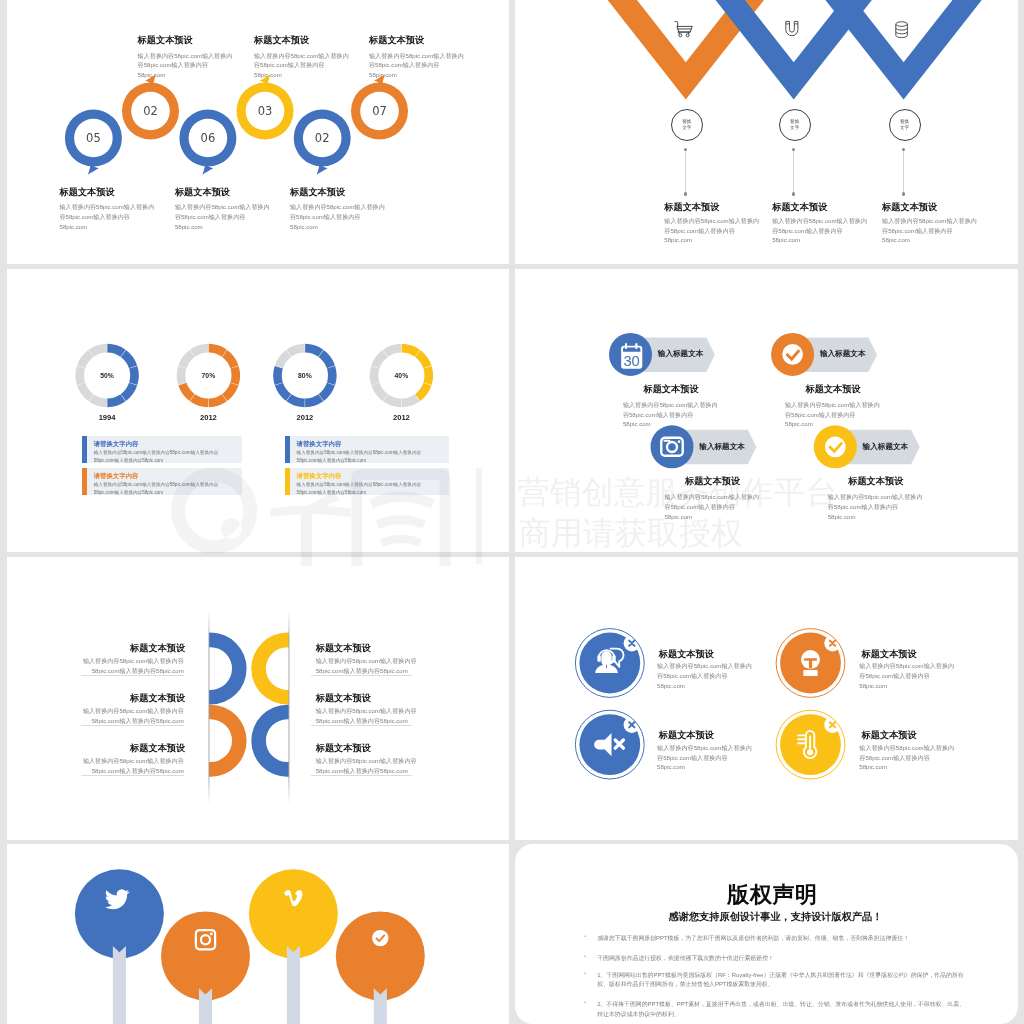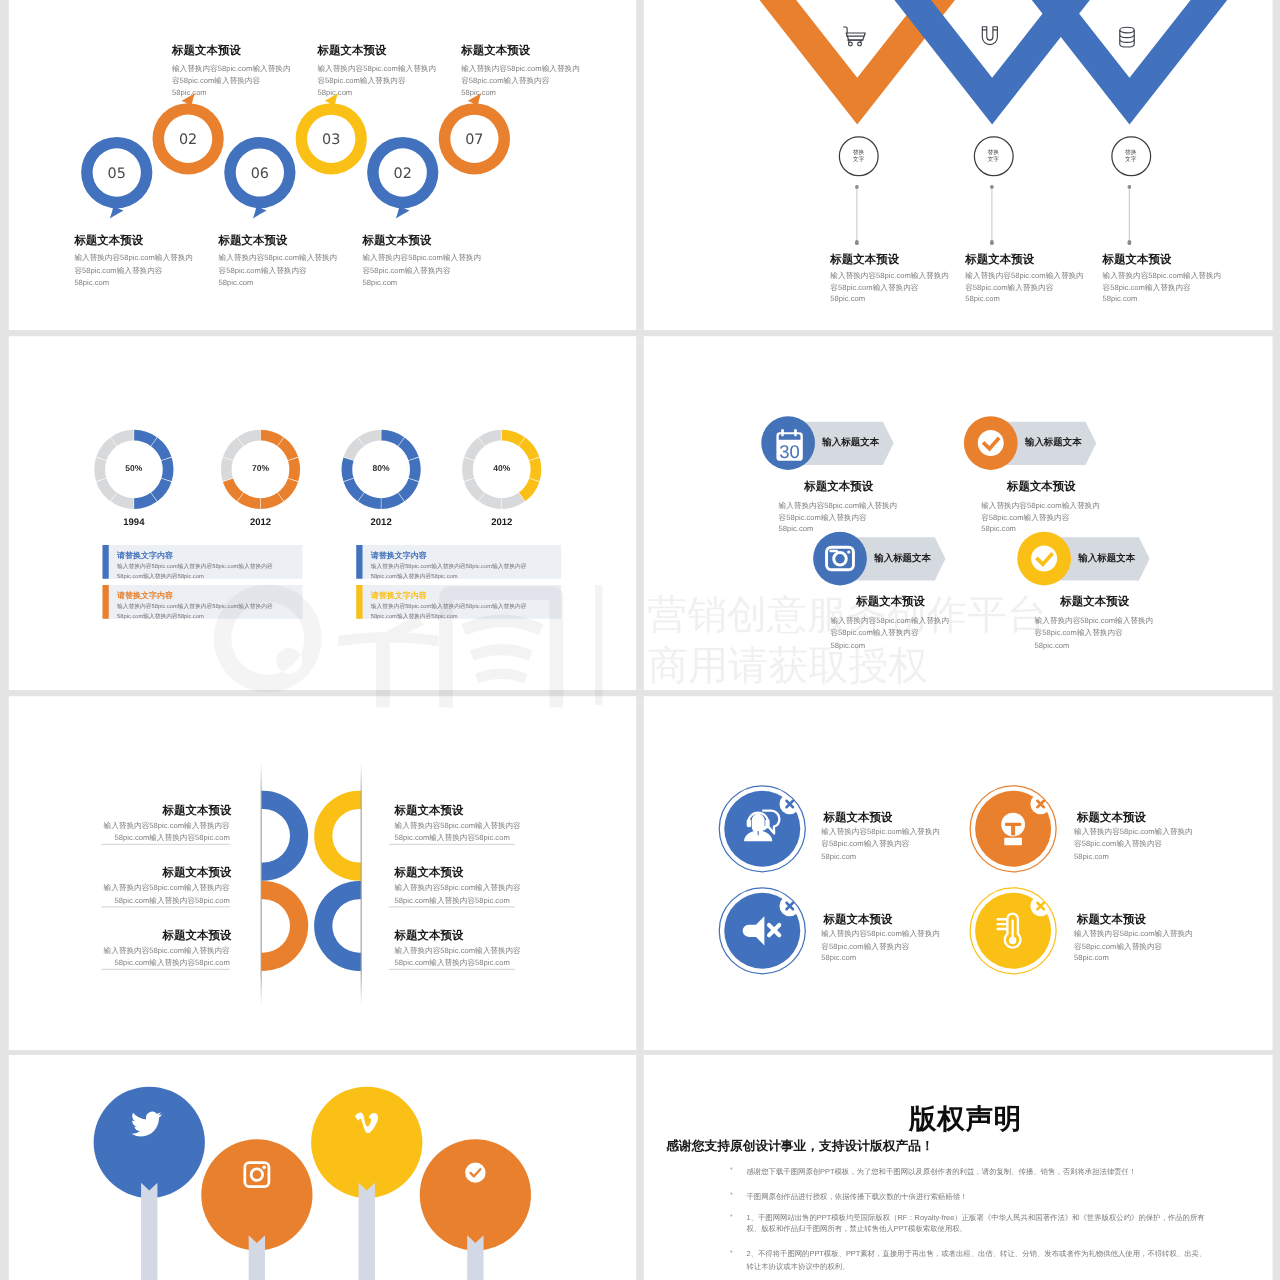--- a/index.html
+++ b/index.html
@@ -7,21 +7,21 @@
        font-family:"Liberation Sans",sans-serif;-webkit-font-smoothing:antialiased;}
   .page{position:absolute;left:0;top:0;width:1024px;height:1024px;}
   .slide{position:absolute;background:#fff;overflow:hidden;}
   .s1{left:7px;top:0px;width:502px;height:264px;}
   .s2{left:515px;top:0px;width:503px;height:264px;}
   .s3{left:7px;top:269px;width:502px;height:283px;}
   .s4{left:515px;top:269px;width:503px;height:283px;}
   .s5{left:7px;top:557px;width:502px;height:283px;}
   .s6{left:515px;top:557px;width:503px;height:283px;}
   .s7{left:7px;top:844px;width:502px;height:180px;}
-  .s8{left:515px;top:844px;width:503px;height:180px;}
+  .s8{left:515px;top:844px;width:503px;height:180px;border-radius:18px;}
   .abs{position:absolute;}
 
   
   .bub{position:absolute;}
   .bub .num{position:absolute;left:0;top:0;width:100%;height:100%;
             display:flex;align-items:center;justify-content:center;
             font-size:11.5px;color:#4a4a4a;font-family:"DejaVu Sans",sans-serif;}
   .s1 .t-blk{position:absolute;width:97px;}
   .s1 .t-blk .tt{font-size:9.2px;font-weight:bold;color:#1a1a1a;margin-bottom:3.4px;}
   .s1 .t-blk .bb{font-size:6.1px;color:#808080;line-height:9.7px;}
@@ -53,21 +53,21 @@
   .s5 .tt{position:absolute;font-size:9.2px;font-weight:bold;color:#1a1a1a;}
   .s5 .bb{position:absolute;font-size:6.1px;color:#808080;line-height:9.7px;}
   .s5 .rule{position:absolute;height:1px;background:#dcdcdc;width:145px;}
 
   
   .s6 .tt{position:absolute;font-size:9.2px;font-weight:bold;color:#1a1a1a;}
   .s6 .bb{position:absolute;font-size:6.1px;color:#808080;line-height:9.7px;width:97px;}
 
   
   .s8 .big{position:absolute;width:100%;padding-left:12px;box-sizing:border-box;text-align:center;font-size:22px;font-weight:bold;color:#0d0d0d;letter-spacing:0.6px;}
-  .s8 .sub{position:absolute;width:100%;padding-left:18px;box-sizing:border-box;text-align:left;font-size:10.2px;font-weight:bold;color:#1a1a1a;}
+  .s8 .sub{position:absolute;width:100%;padding-left:18px;box-sizing:border-box;text-align:center;font-size:10.2px;font-weight:bold;color:#1a1a1a;}
   .s8 .li{position:absolute;font-size:5.9px;color:#7b7b7b;line-height:9.6px;width:372px;}
   .s8 .bul{position:absolute;font-size:6px;color:#b5b5b5;}
 
   
   .wm{position:absolute;pointer-events:none;z-index:5;}
   .wmtxt{font-family:"Liberation Sans",sans-serif;font-size:32px;fill:#5b5f66;opacity:.085;}
 </style>
 </head>
 <body>
 

